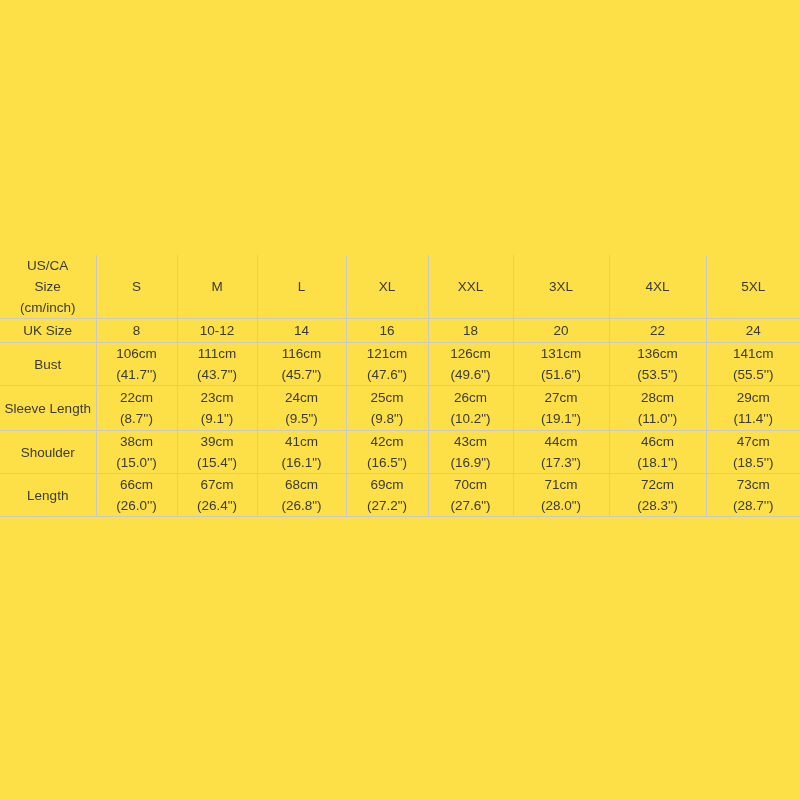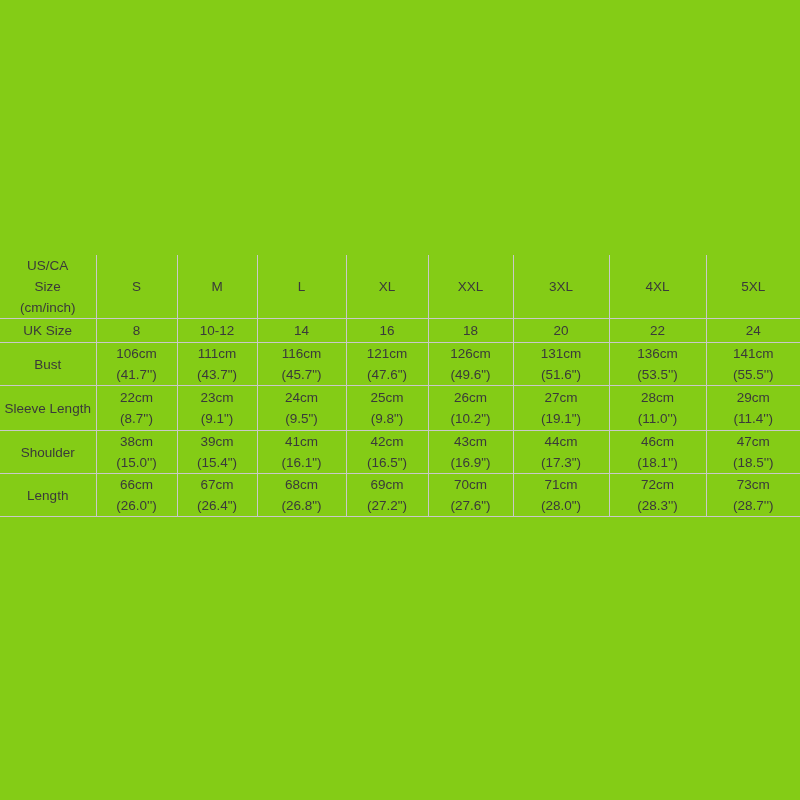--- a/index.html
+++ b/index.html
@@ -8,21 +8,21 @@
     width: 800px;
     height: 800px;
     background: #ffffff;
     overflow: hidden;
     font-family: "Liberation Sans", sans-serif;
   }
   .page {
     position: relative;
     width: 800px;
     height: 800px;
-    background: #84cc16;
+    background: #fde047;
   }
   table.size-chart {
     position: absolute;
     top: 255px;
     left: 0;
     width: 800px;
     border-collapse: collapse;
     table-layout: fixed;
   }
   table.size-chart th,

